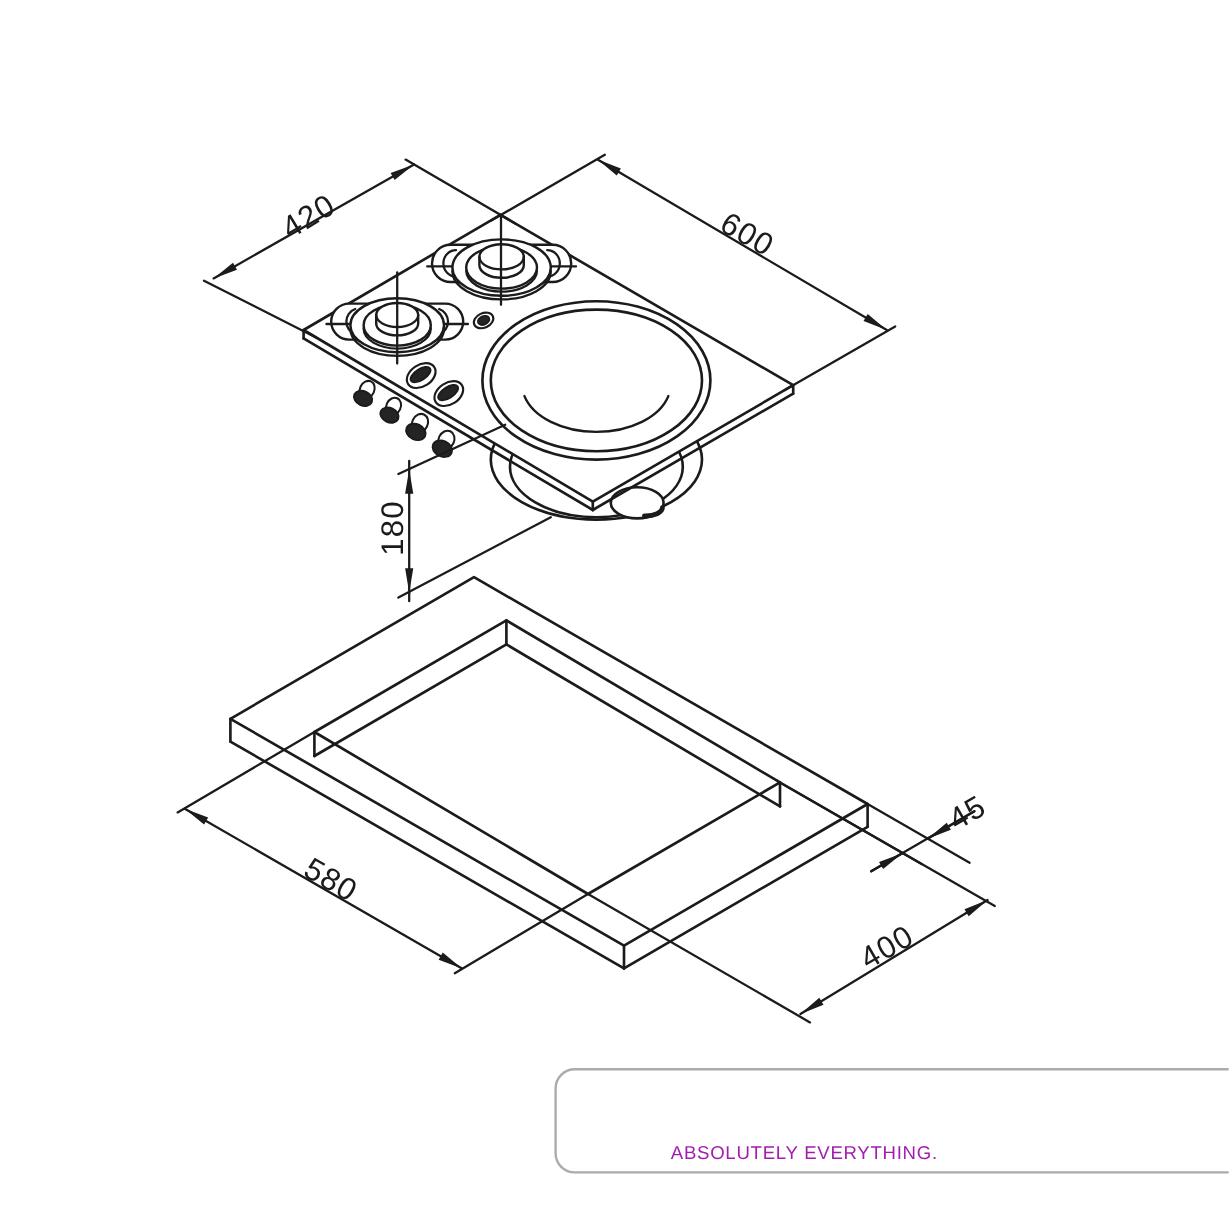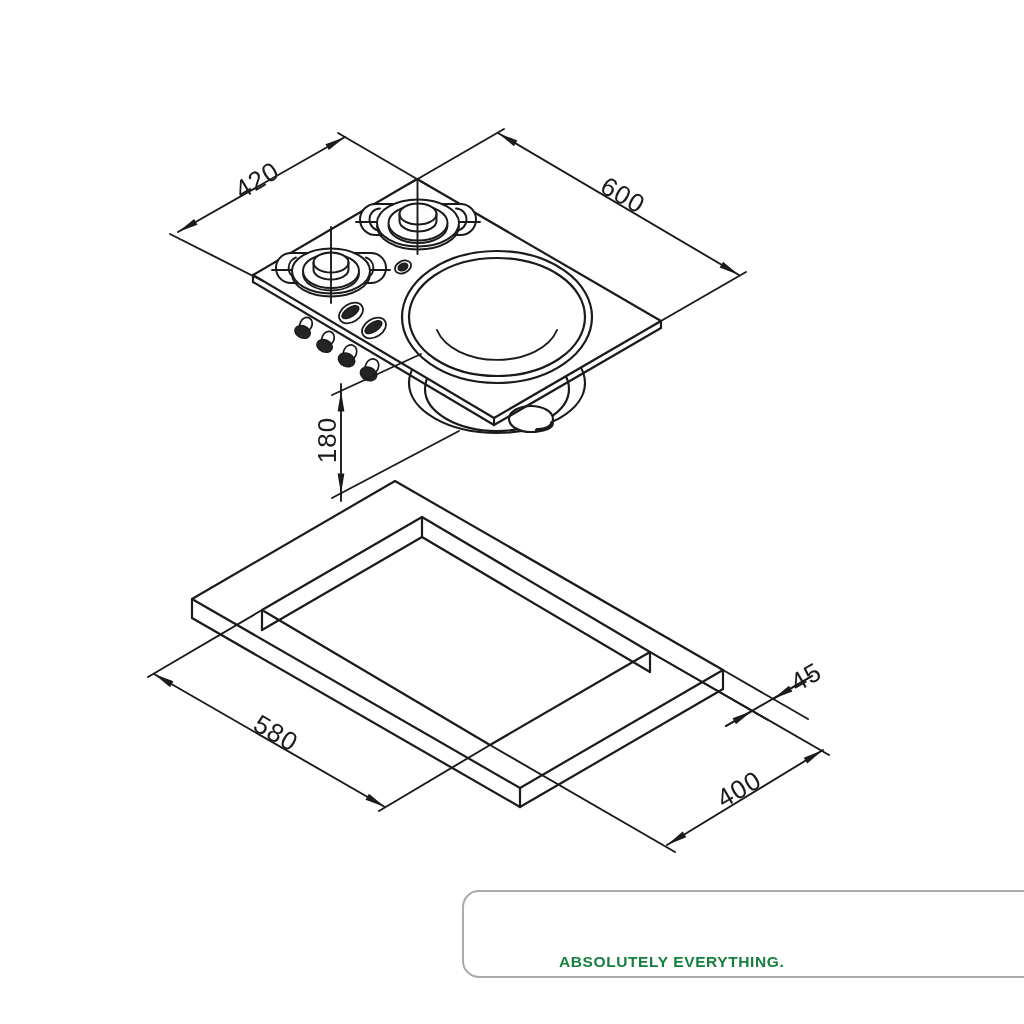--- a/index.html
+++ b/index.html
@@ -21,21 +21,21 @@
     box-sizing:border-box;
   }
   .brand{
     position:absolute;left:28px;top:4px;line-height:1;
     font-size:67px;font-weight:800;letter-spacing:-4px;white-space:nowrap;
   }
   .brand .rv{color:#29abe2;}
   .brand .mega{color:#6d6e71;}
   .tagline{
     position:absolute;left:95px;top:61px;
-    font-size:15.5px;font-weight:700;letter-spacing:0.6px;color:#15803d;white-space:nowrap;
+    font-size:15.5px;font-weight:400;letter-spacing:0.6px;color:#a21caf;white-space:nowrap;
   }
 </style>
 </head>
 <body>
 
 <div class="canvas">
 
 <svg width="1024" height="1024" viewBox="0 0 1024 1024">
   <defs>
     <marker id="arrow" markerWidth="22" markerHeight="10" refX="21" refY="5" orient="auto-start-reverse" markerUnits="userSpaceOnUse">

